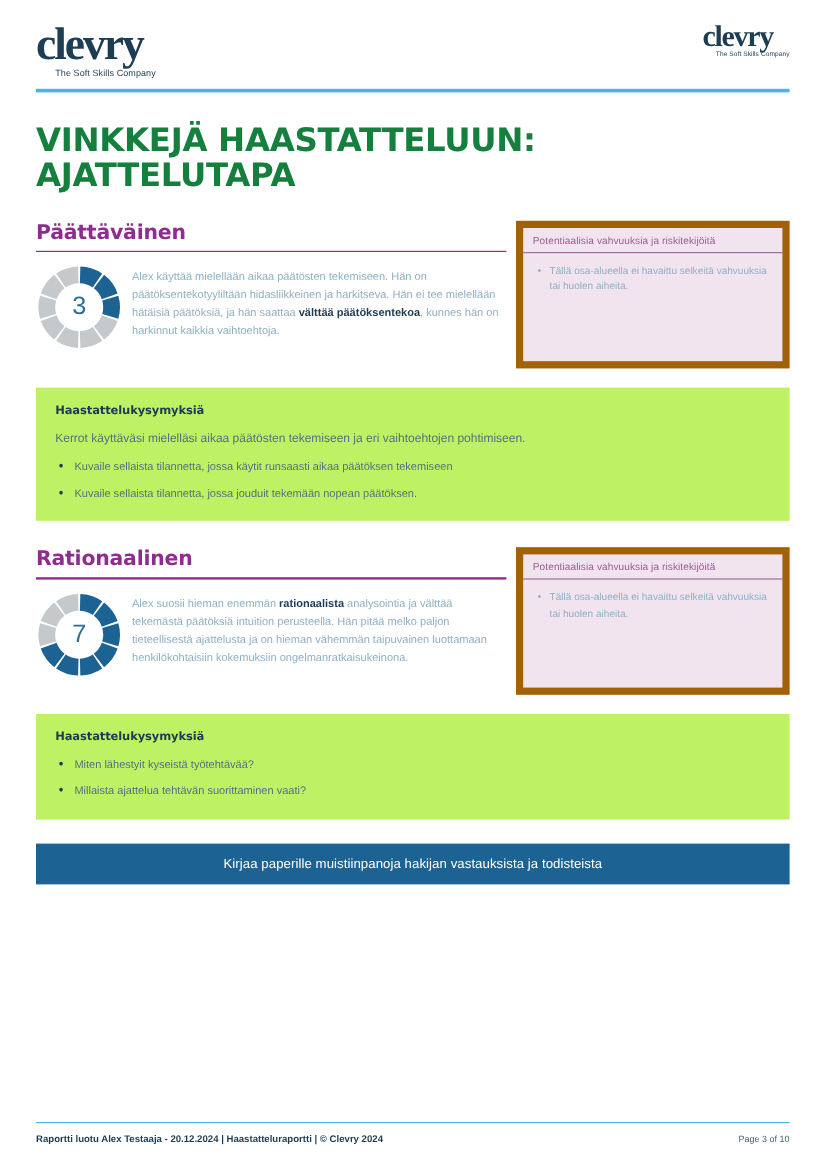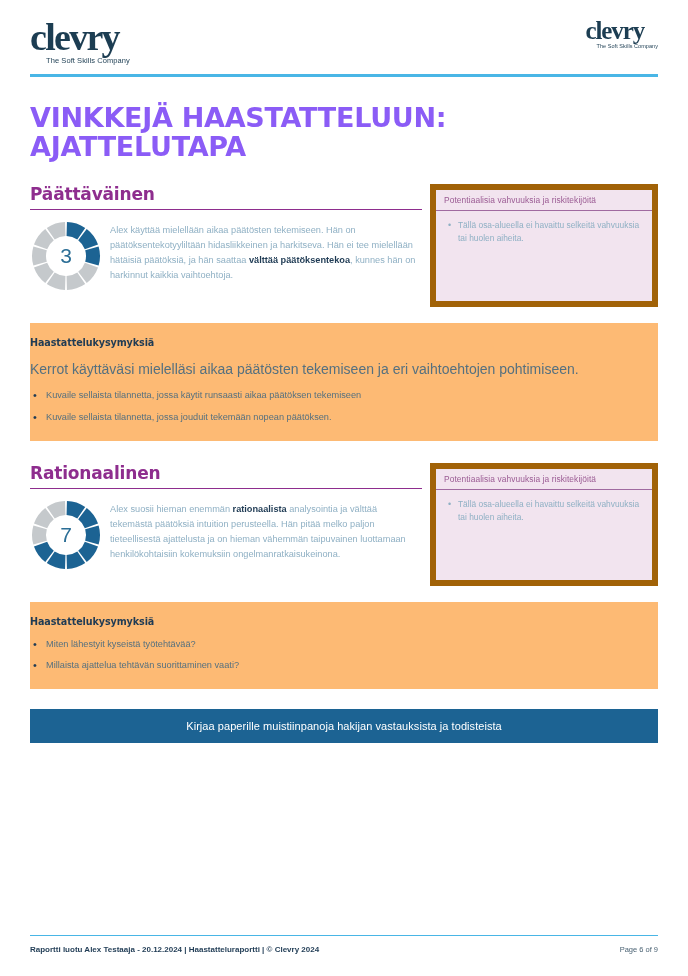--- a/index.html
+++ b/index.html
@@ -61,21 +61,21 @@
     background: #49b6e6;
     width: 628px;
     margin: 4px 0 0 0;
   }
 
   
   .page-title {
     font-family: "DejaVu Sans", sans-serif;
     font-size: 27px;
     font-weight: bold;
-    color: #8b5cf6;
+    color: #15803d;
     letter-spacing: -0.01em;
     margin: 26px 0 0 0;
     line-height: 1.1;
   }
 
   
   .section {
     position: relative;
     margin-top: 22px;
   }
@@ -176,36 +176,36 @@
     content: "•";
     position: absolute;
     left: -10px;
     top: -1px;
     color: #8fb0c4;
     font-size: 9px;
   }
 
   
   .qblock {
-    background: #fdba74;
-    padding: 14px 16px 16px 0;
+    background: #bef264;
+    padding: 14px 16px 16px 16px;
     box-sizing: border-box;
     width: 628px;
     margin-top: 16px;
   }
   .qblock-title {
     font-family: "DejaVu Sans", sans-serif;
     font-size: 9.6px;
     font-weight: bold;
     color: #1f3b54;
     letter-spacing: -0.01em;
     margin: 0 0 10px 0;
   }
   .qblock-intro {
-    font-size: 14px;
+    font-size: 10px;
     line-height: 1.6;
     color: #55707f;
     margin: 0 0 8px 0;
   }
   .qblock ul {
     margin: 0;
     padding: 0 0 0 16px;
     list-style: none;
   }
   .qblock li {
@@ -374,17 +374,17 @@
     </div>
   </div>
     </div>
 
   <div class="cta-bar">Kirjaa paperille muistiinpanoja hakijan vastauksista ja todisteista</div>
 
   <div class="footer">
     <div class="footer-rule"></div>
     <div class="footer-row">
       <span class="footer-left">Raportti luotu Alex Testaaja - 20.12.2024 | Haastatteluraportti | © Clevry 2024</span>
-      <span class="footer-right">Page 6 of 9</span>
+      <span class="footer-right">Page 3 of 10</span>
     </div>
   </div>
 
 </div>
 
 </body></html>

